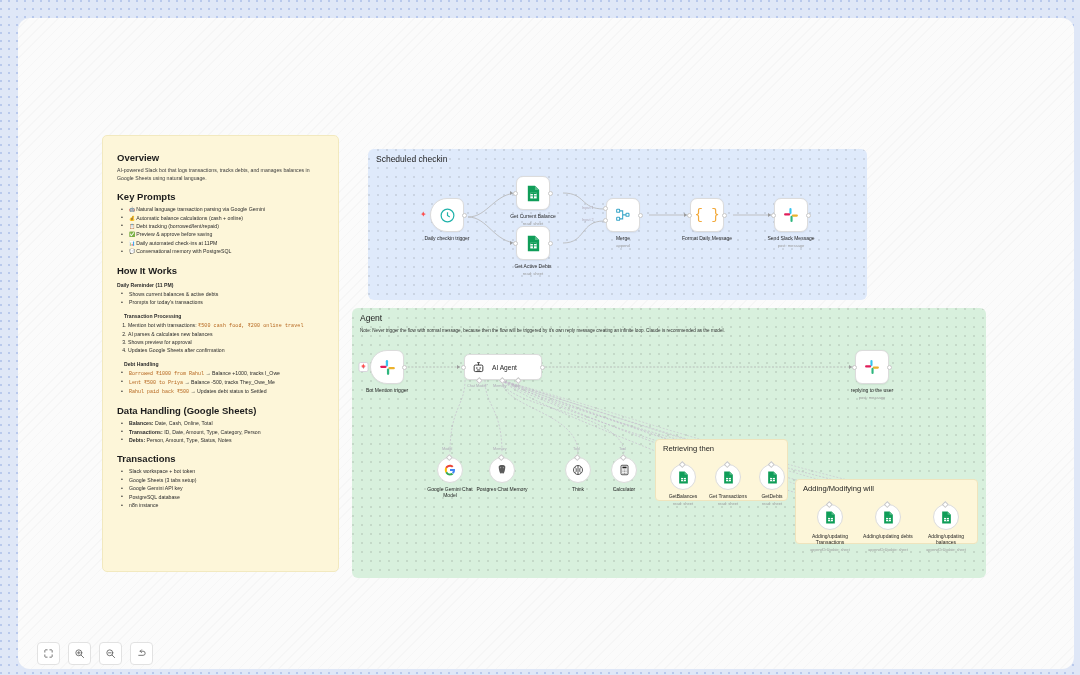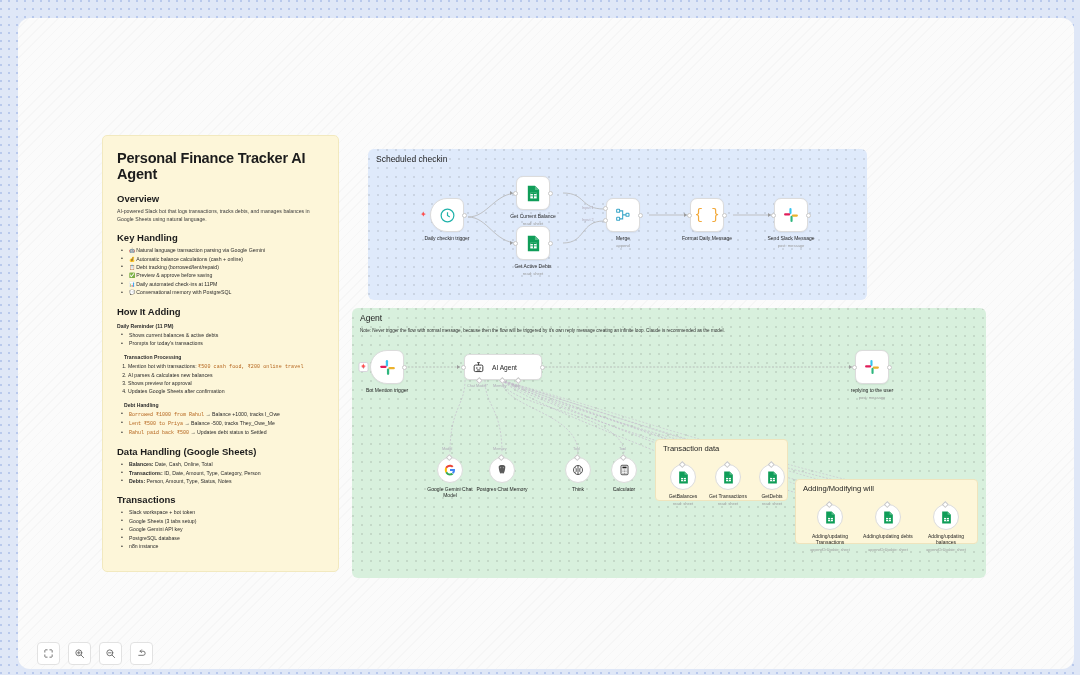--- a/index.html
+++ b/index.html
@@ -180,36 +180,35 @@
   }
 </style>
 </head>
 <body>
 
 <div id="outer-frame"></div>
 
 <div id="canvas">
 
   <div id="doc-note">
-    <h1>Personal Finance Tracker AI Agent</h1>
 
     <h2 class="first">Overview</h2>
     <p class="body">AI-powered Slack bot that logs transactions, tracks debts, and manages balances in Google Sheets using natural language.</p>
 
-    <h2>Key Handling</h2>
+    <h2>Key Prompts</h2>
     <ul>
       <li><span class="emo">🤖</span><span>Natural language transaction parsing via Google Gemini</span></li>
       <li><span class="emo">💰</span><span>Automatic balance calculations (cash + online)</span></li>
       <li><span class="emo">📋</span><span>Debt tracking (borrowed/lent/repaid)</span></li>
       <li><span class="emo">✅</span><span>Preview &amp; approve before saving</span></li>
       <li><span class="emo">📊</span><span>Daily automated check-ins at 11PM</span></li>
       <li><span class="emo">💬</span><span>Conversational memory with PostgreSQL</span></li>
     </ul>
 
-    <h2>How It Adding</h2>
+    <h2>How It Works</h2>
     <h3>Daily Reminder (11 PM)</h3>
     <ul>
       <li>Shows current balances &amp; active debts</li>
       <li>Prompts for today's transactions</li>
     </ul>
 
     <h3 class="indent">Transaction Processing</h3>
     <ol>
       <li><span>Mention bot with transactions: </span><code>₹500 cash food, ₹200 online travel</code></li>
       <li>AI parses &amp; calculates new balances</li>
@@ -481,21 +480,21 @@
           <circle cx="10" cy="18.6" r="0.9" fill="#1f1f1f" stroke="none"></circle>
           <circle cx="13" cy="18.6" r="0.9" fill="#1f1f1f" stroke="none"></circle>
         </svg>
         <span class="top-dot" style="left:10.2px;"></span>
       </div>
       <div class="circ-label">Calculator</div>
       <span class="port-label" style="left:8px; top:-10px;">Tool</span>
     </div>
 
     <div class="group-box" id="group-retrieve">
-      <div class="group-label">Transaction data</div>
+      <div class="group-label">Retrieving then</div>
     </div>
 
     <div class="node" style="left:318px; top:156px;">
       <div class="node-circle">
         <svg width="11" height="13" viewBox="0 0 20 24">
           <path d="M2 1h10l6 6v16H2z" fill="#0f9d58"></path>
             <path d="M12 1l6 6h-6z" fill="#57bb8a"></path>
           <rect x="5.5" y="11" width="9" height="8" fill="#fff"></rect>
           <rect x="5.5" y="11" width="9" height="1.8" fill="#0f9d58"></rect>
           <rect x="9.2" y="11" width="1.4" height="8" fill="#0f9d58"></rect>

